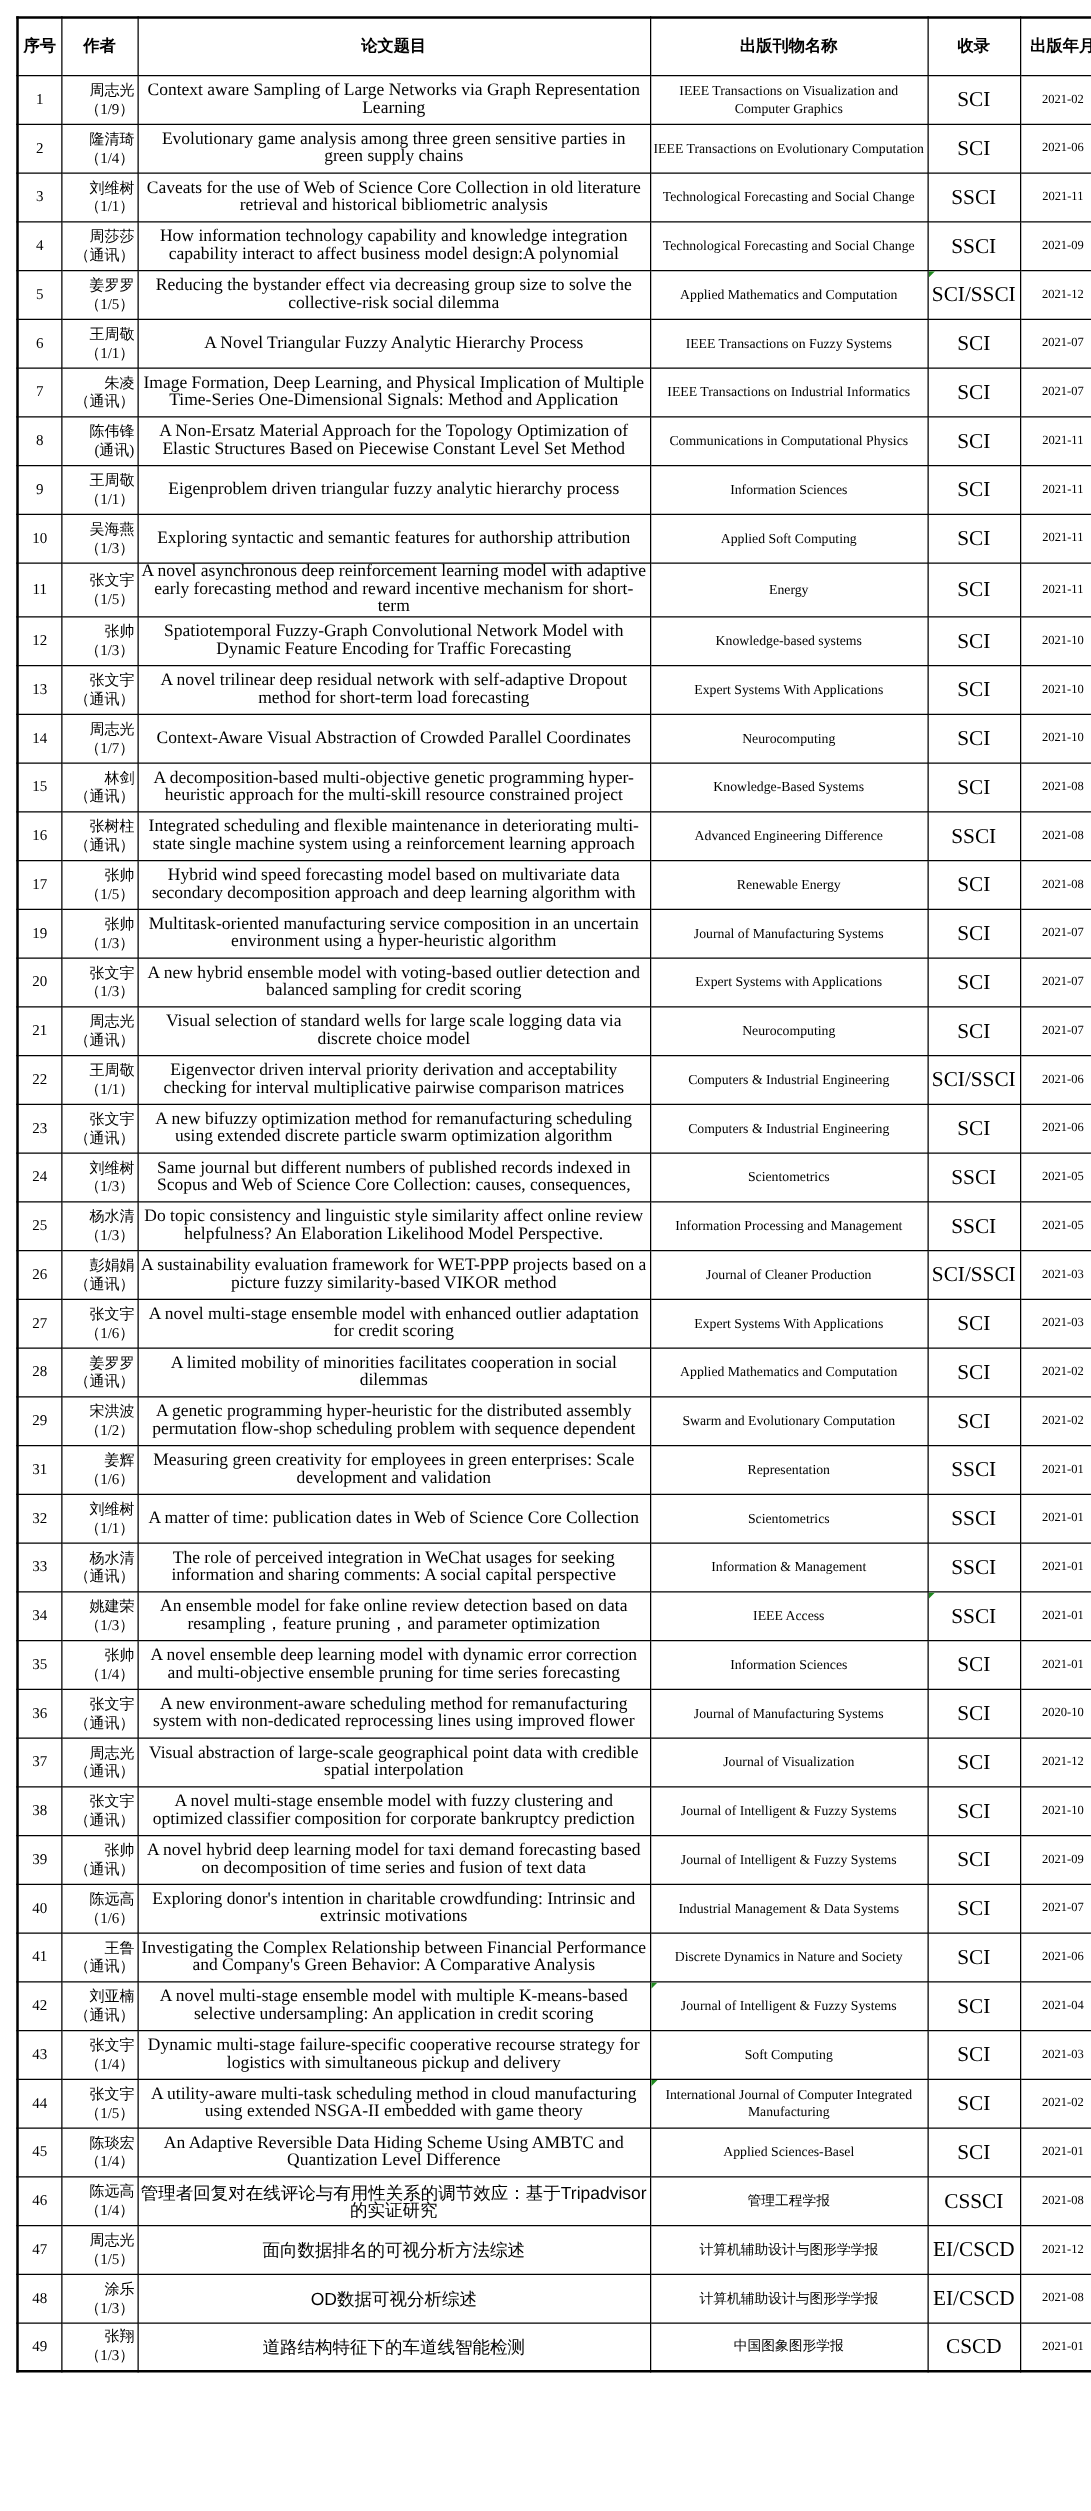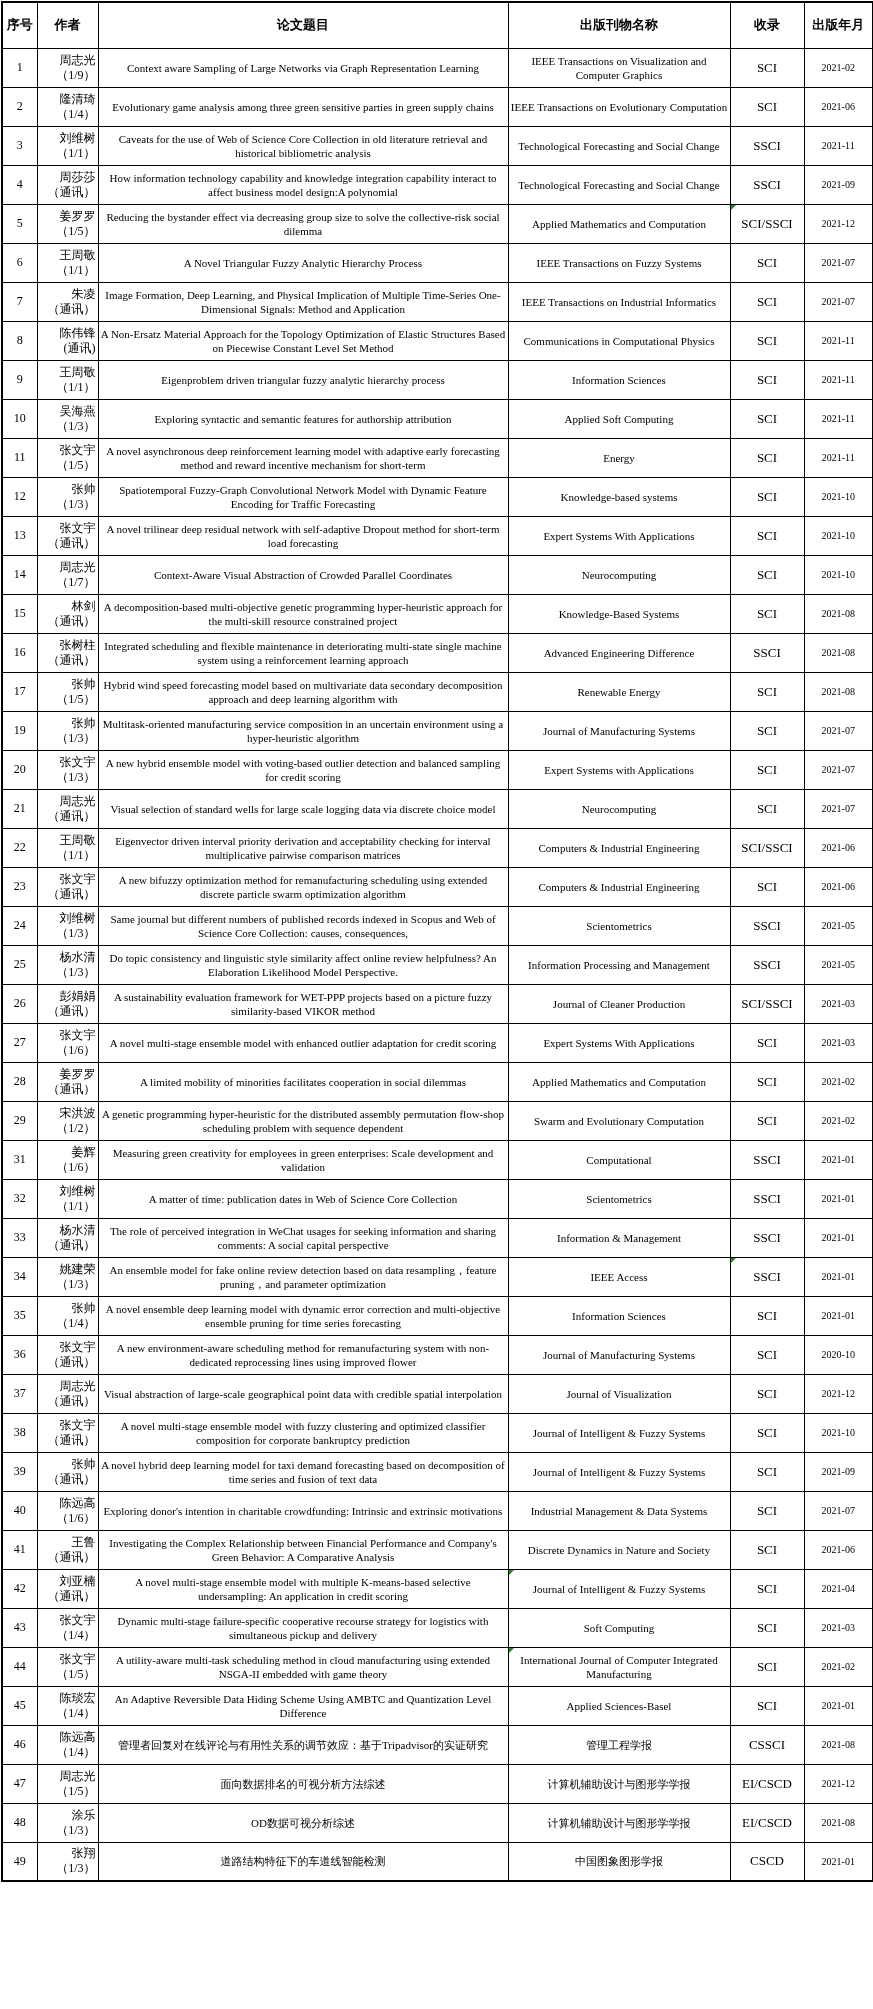--- a/index.html
+++ b/index.html
@@ -1,30 +1,30 @@
 <!DOCTYPE html>
 <html><head>
 <meta charset="utf-8">
 <style>
   html,body{margin:0;padding:0;background:#ffffff;}
   body{width:873px;font-family:"Liberation Serif","DejaVu Serif",serif;color:#000;}
-  .sheet{width:862px;height:2009px;background:#fff;box-sizing:border-box;padding:1px;}
+  .sheet{width:862px;height:2009px;background:#fff;box-sizing:border-box;padding:13px;}
   table{border-collapse:collapse;table-layout:fixed;width:871px;border:2px solid #000;}
   th,td{border:1px solid #000;padding:0 2px;text-align:center;vertical-align:middle;
         overflow:hidden;position:relative;box-sizing:border-box;}
   thead th{height:46px;font-weight:bold;font-size:13px;
            font-family:"Liberation Sans","DejaVu Sans",sans-serif;}
   tbody td{height:39px;}
   td.c-no{font-size:12px;}
   td.c-author{font-size:12px;line-height:15px;
               font-family:"Liberation Sans","DejaVu Sans",sans-serif;text-align:right;}
   td.c-author .a-note{font-family:"Liberation Serif",serif;}
-  td.c-title{font-size:11px;line-height:14px;font-family:Liberation Serif, serif;}
+  td.c-title{font-size:14px;line-height:14px;}
   td.c-journal{font-size:11px;line-height:14px;}
-  td.c-index{font-size:13px;}
+  td.c-index{font-size:17px;}
   td.c-date{font-size:10px;}
   .cjk{font-family:"Liberation Sans","DejaVu Sans",sans-serif;font-size:12px;margin-left:25px;}
   .flag{position:absolute;top:0;left:0;width:0;height:0;
         border-top:5px solid #1f8a1f;border-right:5px solid transparent;}
   col.w-no{width:35px;} col.w-author{width:61px;} col.w-title{width:410px;}
   col.w-journal{width:222px;} col.w-index{width:74px;} col.w-date{width:69px;}
 </style>
 </head>
 <body>
 
@@ -357,21 +357,21 @@
           <td class="c-index">SCI</td>
           <td class="c-date">2021-02</td>
         </tr>
         <tr>
           <td class="c-no">31</td>
           <td class="c-author">
             <div>姜辉</div>
             <div class="a-note">（1/6）</div>
           </td>
           <td class="c-title">Measuring green creativity for employees in green enterprises: Scale development and validation</td>
-          <td class="c-journal">Computational</td>
+          <td class="c-journal">Representation</td>
           <td class="c-index">SSCI</td>
           <td class="c-date">2021-01</td>
         </tr>
         <tr>
           <td class="c-no">32</td>
           <td class="c-author">
             <div>刘维树</div>
             <div class="a-note">（1/1）</div>
           </td>
           <td class="c-title">A matter of time: publication dates in Web of Science Core Collection</td>

